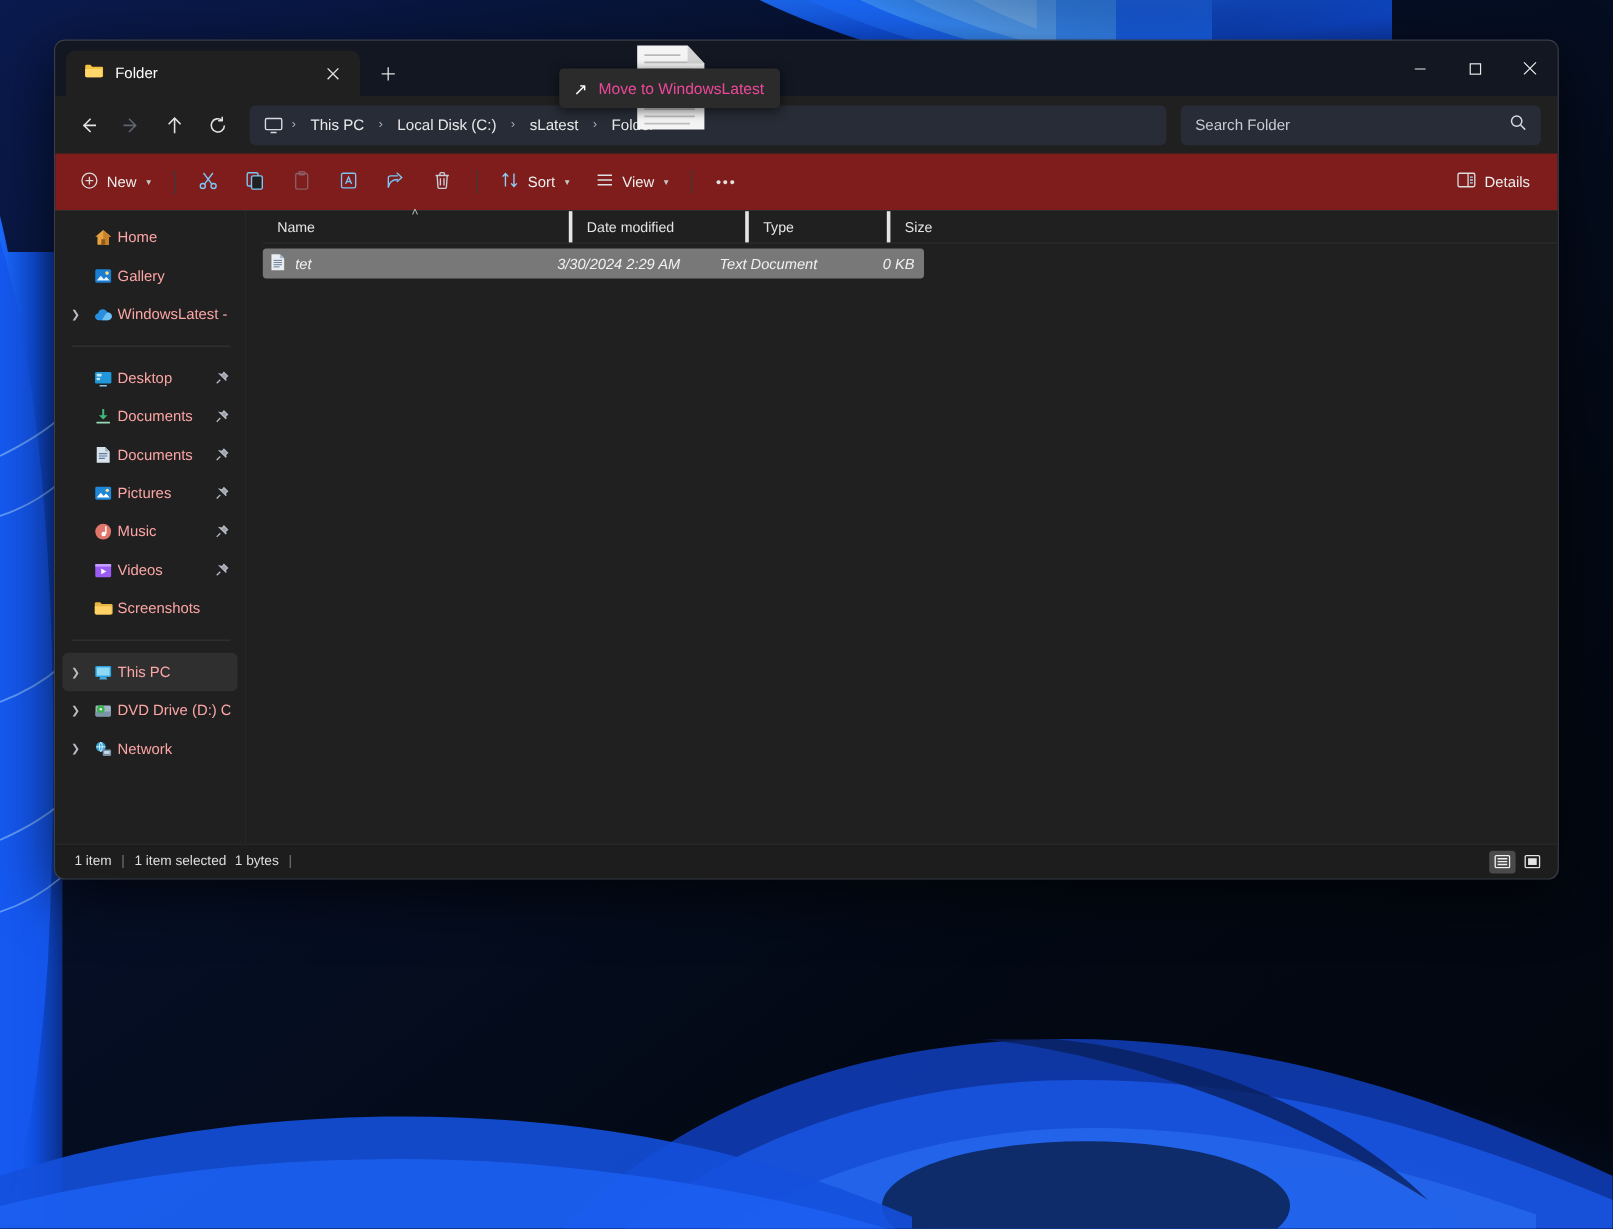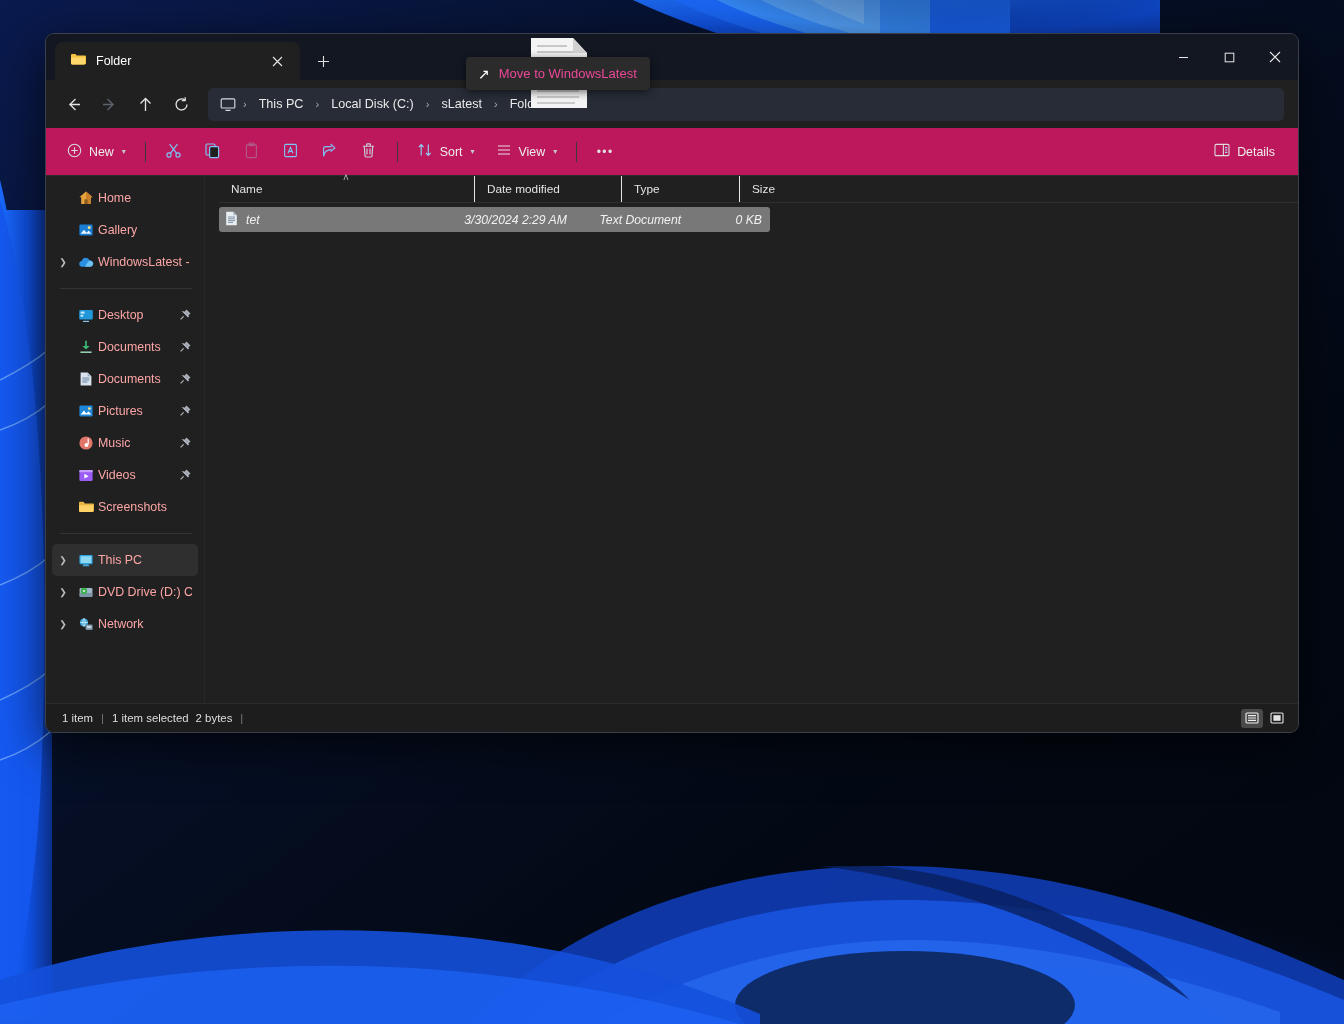--- a/index.html
+++ b/index.html
@@ -80,21 +80,21 @@
   .searchbox {
     width: 300px; height: 33px; margin-left: 10px;
     background: #272c36; border-radius: 5px;
     display: flex; align-items: center; padding: 0 12px;
   }
   .searchbox .ph { flex: 1; color: #c9ccd4; font-size: 12.6px; }
   .searchbox .si { color: #d6d9e0; }
 
   
   .commandbar {
-    height: 48px; background: #be185d; flex: none;
+    height: 48px; background: #7f1d1d; flex: none;
     display: flex; align-items: center; padding: 0 14px 0 12px; gap: 3px;
     border-bottom: 1px solid #2c2c2c;
   }
   .cmd {
     height: 32px; border-radius: 5px; display: flex; align-items: center;
     gap: 7px; padding: 0 9px; color: #ededed; font-size: 12.4px; white-space: nowrap;
   }
   .cmd.icononly { width: 36px; justify-content: center; padding: 0; }
   .cmd.dim { opacity: .42; }
   .chev { font-size: 8px; color: #c7c7c7; margin-left: 1px; }
@@ -125,21 +125,21 @@
   .navdiv { height: 1px; background: #343434; margin: 10px 12px 10px 14px; }
 
   
   .filearea { flex: 1; min-width: 0; display: flex; flex-direction: column; background: #202020; }
   .colheader {
     height: 27px; display: flex; align-items: stretch; position: relative;
     border-bottom: 1px solid #2e2e2e; margin: 0 0 0 14px;
   }
   .col { display: flex; align-items: center; position: relative; padding-left: 12px;
          color: #e4e4e4; font-size: 11.8px; }
-  .col + .col { border-left: 1px solid #e5e5e5; text-align: right; }
+  .col + .col { border-left: 3px solid #e5e5e5; text-align: right; }
   .col.c-name { width: 255px; }
   .col.c-date { width: 147px; }
   .col.c-type { width: 118px; }
   .col.c-size { width: 80px; }
   .sortcaret { position: absolute; left: 124px; top: -4px; color: #bfbfbf; font-size: 10px; }
 
   .rows { flex: 1; padding: 4px 0 0 0; }
   .filerow {
     height: 25px; margin: 0 528px 0 14px; display: flex; align-items: center;
     border-radius: 3px; font-size: 12.2px; color: #f1f1f1; font-style: italic;
@@ -330,20 +330,29 @@
       <span class="crumb-sep">›</span>
       <span class="crumb">This PC</span>
       <span class="crumb-sep">›</span>
       <span class="crumb">Local Disk (C:)</span>
       <span class="crumb-sep">›</span>
       <span class="crumb">sLatest</span>
       <span class="crumb-sep">›</span>
       <span class="crumb">Folder</span>
     </div>
 
+    <div class="searchbox">
+      <span class="ph">Search Folder</span>
+      <span class="si">
+        <svg width="14" height="14" viewBox="0 0 14 14" fill="none" stroke="currentColor" stroke-width="1.25">
+          <circle cx="5.9" cy="5.9" r="4.3"></circle>
+            <path d="M9.2 9.2 L13 13"></path>
+        </svg>
+      </span>
+    </div>
   </div>
 
   <div class="commandbar">
     <div class="cmd">
       <span>
         <svg width="15" height="15" viewBox="0 0 15 15" fill="none" stroke="#d8d8d8" stroke-width="1.1">
           <circle cx="7.5" cy="7.5" r="6.2"></circle>
             <path d="M7.5 4.3 V10.7 M4.3 7.5 H10.7"></path>
         </svg>
       </span>
@@ -688,21 +697,21 @@
           <div class="cell f-size">0 KB</div>
         </div>
       </div>
     </div>
   </div>
 
   <div class="statusbar">
     <span class="status-text">1 item</span>
     <span class="status-sep">|</span>
     <span class="status-text">1 item selected</span>
-    <span class="status-text" style="padding-left:7px;">2 bytes</span>
+    <span class="status-text" style="padding-left:7px;">1 bytes</span>
     <span class="status-sep">|</span>
     <span class="status-spacer"></span>
     <span class="viewtoggles">
       <span class="vtog active">
         <svg width="14" height="12" viewBox="0 0 14 12" stroke="#f0f0f0" stroke-width="1.1" fill="none">
           <rect x="1" y="1" width="12" height="10" rx="1"></rect>
           <path d="M3 3.6 H11 M3 6 H11 M3 8.4 H11"></path>
         </svg>
       </span>
       <span class="vtog">

